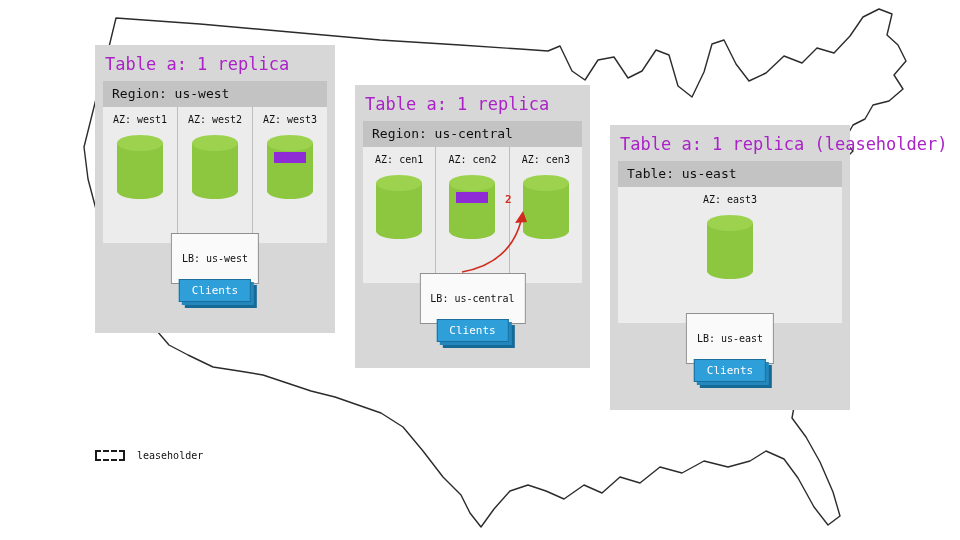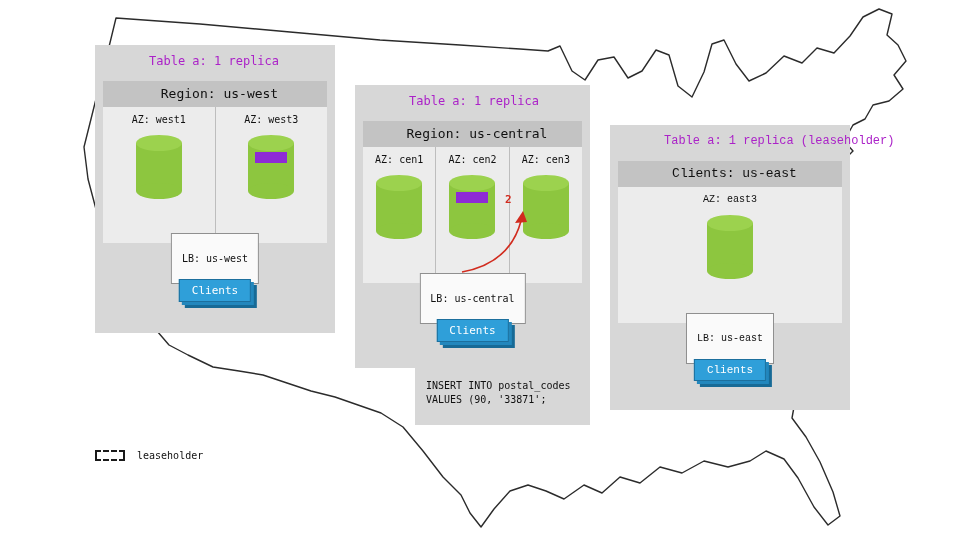--- a/index.html
+++ b/index.html
@@ -9,25 +9,25 @@
     font-family:"DejaVu Sans Mono","Liberation Mono",monospace;
     color:#101010;
   }
   svg.map, svg.overlay { position:absolute; left:0; top:0; pointer-events:none; }
   svg.map { z-index:0; }
   svg.overlay { z-index:6; }
 
   .panel { position:absolute; background:#d7d7d7; z-index:2; }
   .panel-west    { left:95px;  top:45px;  width:240px; height:288px; }
   .panel-central { left:355px; top:85px;  width:235px; height:283px; }
-  .panel-east    { left:610px; top:125px; width:240px; height:285px;font-family:Liberation Mono, monospace; }
+  .panel-east    { left:610px; top:125px; width:240px; height:285px; }
 
-  .table-label { position:absolute; top:9px; left:10px; font-size:12px; color:#ab22c8; white-space:nowrap;margin-left:44px; }
+  .table-label { position:absolute; top:9px; left:10px; font-size:17px; color:#ab22c8; white-space:nowrap; }
   .region-band { position:absolute; top:36px; left:8px; right:8px; height:26px; background:#c3c3c3;
-                 font-size:13px; line-height:26px; padding-left:9px;text-align:center; }
+                 font-size:13px; line-height:26px; padding-left:9px; }
   .az-area  { position:absolute; top:62px; left:8px; right:8px; height:136px; background:#ececec; display:flex; }
   .az-col   { flex:1 1 0; display:flex; flex-direction:column; align-items:center; padding-top:7px;
               border-right:1px solid #bdbdbd; }
   .az-col:last-child { border-right:none; }
   .az-label { font-size:10px; margin-bottom:10px; white-space:nowrap; }
 
   .cyl { position:relative; width:46px; height:64px; }
   .cyl-body { position:absolute; left:0; top:8px;  width:46px; height:48px; background:#8dc63f; }
   .cyl-bot  { position:absolute; left:0; top:48px; width:46px; height:16px; border-radius:50%; background:#8dc63f; }
   .cyl-top  { position:absolute; left:0; top:0;    width:46px; height:16px; border-radius:50%; background:#9cd24e; z-index:2; }
@@ -77,20 +77,28 @@
     <div class="az-area">
       <div class="az-col">
         <div class="az-label">AZ: west1</div>
         <div class="cyl">
           <div class="cyl-top"></div>
           <div class="cyl-body"></div>
           <div class="cyl-bot"></div>
         </div>
       </div>
       <div class="az-col">
+        <div class="az-label">AZ: west2</div>
+        <div class="cyl">
+          <div class="cyl-top"></div>
+          <div class="cyl-body"></div>
+          <div class="cyl-bot"></div>
+        </div>
+      </div>
+      <div class="az-col">
         <div class="az-label">AZ: west3</div>
         <div class="cyl">
           <div class="cyl-top"></div>
           <div class="cyl-body"></div>
           <div class="cyl-bot"></div>
           <div class="band"></div>
         </div>
       </div>
     </div>
     <div class="lb-box">LB: us-west</div>
@@ -124,28 +132,24 @@
           <div class="cyl-top"></div>
           <div class="cyl-body"></div>
           <div class="cyl-bot"></div>
         </div>
       </div>
     </div>
     <div class="lb-box">LB: us-central</div>
     <div class="clients-btn">Clients</div>
   </section>
 
-  <div class="sql-block">
-    <div class="sql-line">INSERT INTO postal_codes</div>
-    <div class="sql-line">VALUES (90, '33871';</div>
-  </div>
 
   <section class="panel panel-east">
     <div class="table-label">Table a: 1 replica (leaseholder)</div>
-    <div class="region-band">Clients: us-east</div>
+    <div class="region-band">Table: us-east</div>
     <div class="az-area">
       <div class="az-col">
         <div class="az-label">AZ: east3</div>
         <div class="cyl">
           <div class="cyl-top"></div>
           <div class="cyl-body"></div>
           <div class="cyl-bot"></div>
         </div>
       </div>
     </div>

